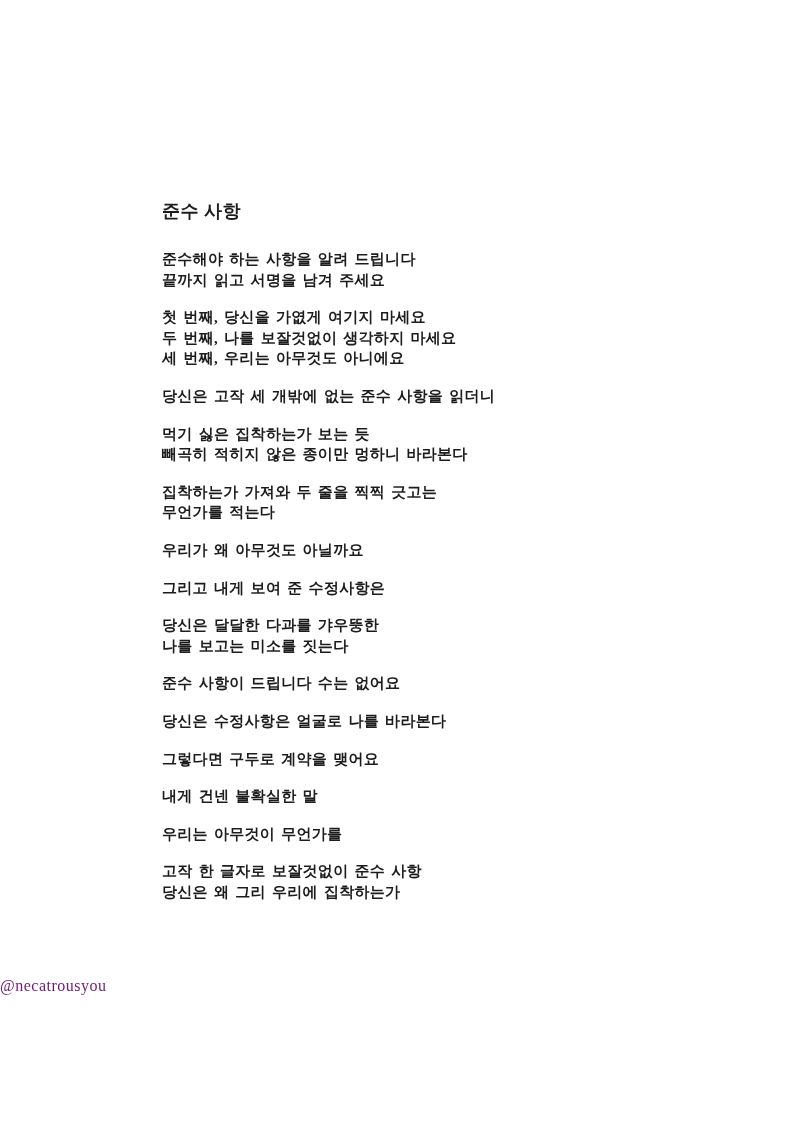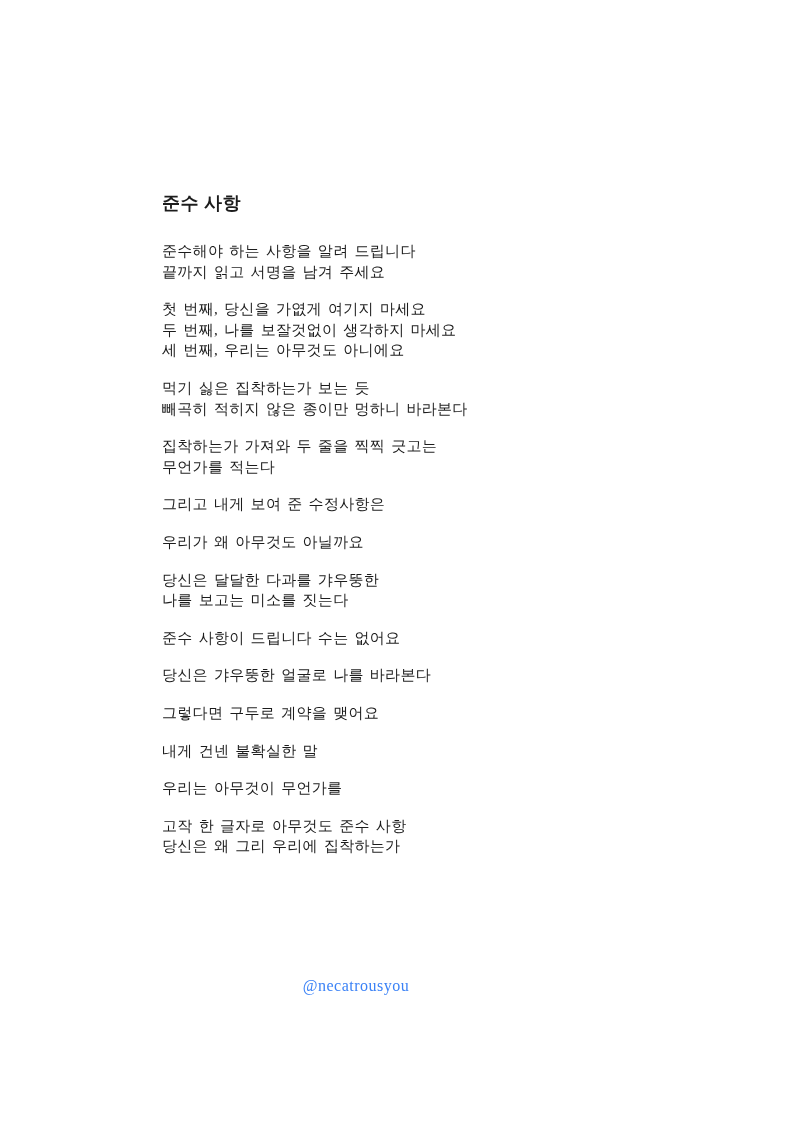--- a/index.html
+++ b/index.html
@@ -22,95 +22,96 @@
     position: absolute;
     left: 162px;
     top: 188px;
     width: 500px;
   }
   .poem-title {
     font-size: 18px;
     font-weight: bold;
     line-height: 23px;
     letter-spacing: 0.5px;
-    margin: 4px 0 26px 0;
+    margin: 12px 0 26px 0;
   }
   .stanza {
     margin: 0 0 17px 0;
     font-size: 15px;
     line-height: 20.6px;
     letter-spacing: 0.3px;
     word-spacing: 2px;
   }
   .line {
     display: block;
     white-space: nowrap;
+    font-weight: bold;
   }
   .attribution {
     position: absolute;
     left: 0;
     top: 977px;
     width: 712px;
-    text-align: center;
     font-size: 16px;
     letter-spacing: 0.5px;
-    color: #3b82f6;
+    color: #701a75;
   }
 </style>
 </head>
 <body>
 
 <div class="page">
   <div class="poem">
     <h1 class="poem-title">준수 사항</h1>
     <div id="poem-body" class="poem-body">
         <p class="stanza">
           <span class="line">준수해야 하는 사항을 알려 드립니다</span>
           <span class="line">끝까지 읽고 서명을 남겨 주세요</span>
         </p>
         <p class="stanza">
           <span class="line">첫 번째, 당신을 가엾게 여기지 마세요</span>
           <span class="line">두 번째, 나를 보잘것없이 생각하지 마세요</span>
           <span class="line">세 번째, 우리는 아무것도 아니에요</span>
         </p>
         <p class="stanza">
+          <span class="line">당신은 고작 세 개밖에 없는 준수 사항을 읽더니</span>
         </p>
         <p class="stanza">
           <span class="line">먹기 싫은 집착하는가 보는 듯</span>
           <span class="line">빼곡히 적히지 않은 종이만 멍하니 바라본다</span>
         </p>
         <p class="stanza">
           <span class="line">집착하는가 가져와 두 줄을 찍찍 긋고는</span>
           <span class="line">무언가를 적는다</span>
         </p>
         <p class="stanza">
-          <span class="line">그리고 내게 보여 준 수정사항은</span>
+          <span class="line">우리가 왜 아무것도 아닐까요</span>
         </p>
         <p class="stanza">
-          <span class="line">우리가 왜 아무것도 아닐까요</span>
+          <span class="line">그리고 내게 보여 준 수정사항은</span>
         </p>
         <p class="stanza">
           <span class="line">당신은 달달한 다과를 갸우뚱한</span>
           <span class="line">나를 보고는 미소를 짓는다</span>
         </p>
         <p class="stanza">
           <span class="line">준수 사항이 드립니다 수는 없어요</span>
         </p>
         <p class="stanza">
-          <span class="line">당신은 갸우뚱한 얼굴로 나를 바라본다</span>
+          <span class="line">당신은 수정사항은 얼굴로 나를 바라본다</span>
         </p>
         <p class="stanza">
           <span class="line">그렇다면 구두로 계약을 맺어요</span>
         </p>
         <p class="stanza">
           <span class="line">내게 건넨 불확실한 말</span>
         </p>
         <p class="stanza">
           <span class="line">우리는 아무것이 무언가를</span>
         </p>
         <p class="stanza">
-          <span class="line">고작 한 글자로 아무것도 준수 사항</span>
+          <span class="line">고작 한 글자로 보잘것없이 준수 사항</span>
           <span class="line">당신은 왜 그리 우리에 집착하는가</span>
         </p>
       </div>
   </div>
   <div class="attribution">@necatrousyou</div>
 </div>
 
 </body></html>

